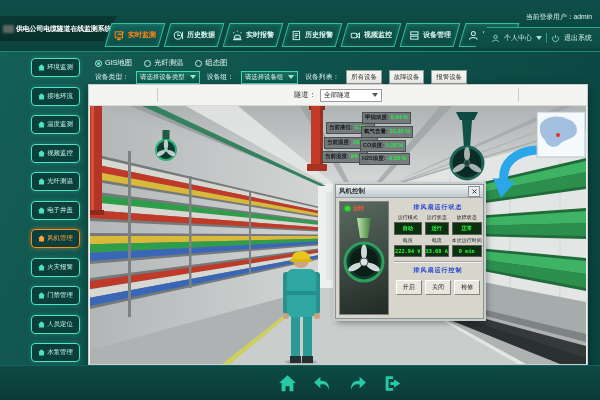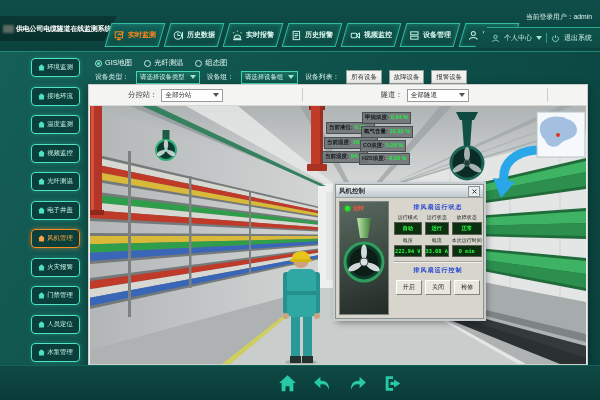--- a/index.html
+++ b/index.html
@@ -284,27 +284,20 @@
         <span class="caret"></span>
       </span>
     <span>设备列表：</span>
     <span class="whitebtn">所有设备</span>
     <span class="whitebtn">故障设备</span>
     <span class="whitebtn">报警设备</span>
   </div>
 
   <div class="panel">
     <div class="row3">
-      <span class="filter">
-        <span>分控站：</span>
-        <span class="whiteselect">
-            <span>全部分站</span>
-            <span class="caret"></span>
-          </span>
-      </span>
       <span class="vdiv"></span>
       <span class="filter">
         <span>隧道：</span>
         <span class="whiteselect">
             <span>全部隧道</span>
             <span class="caret"></span>
           </span>
       </span>
       <span class="vdiv"></span>
     </div>

